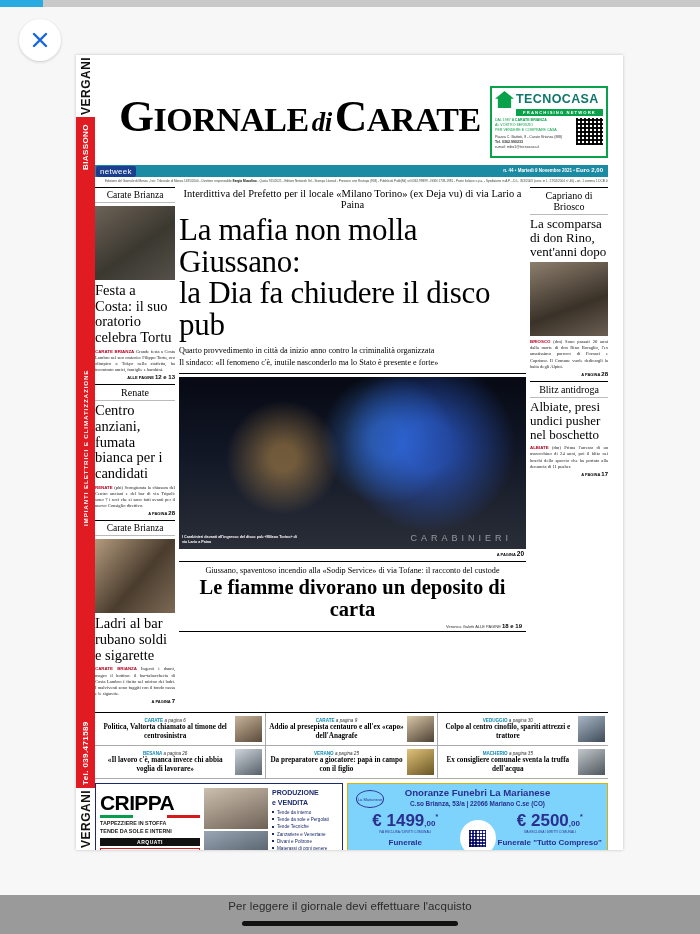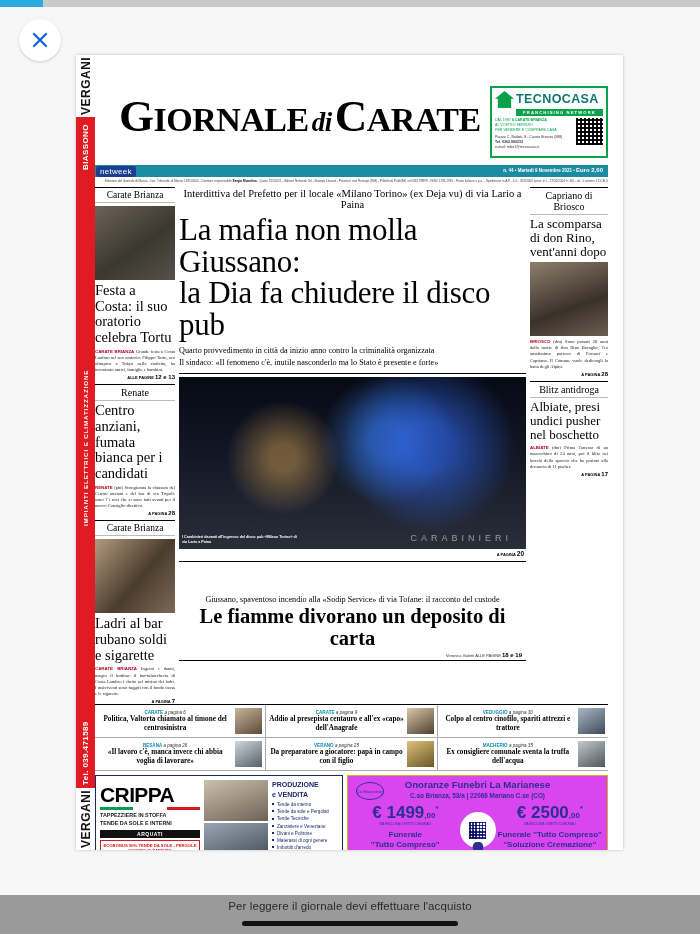--- a/index.html
+++ b/index.html
@@ -188,32 +188,32 @@
   .pg-ref-right {
     text-align:right; font-size:4px; font-weight:bold;
     font-family:"Liberation Sans",sans-serif; padding:1px 2px 3px 0;
   }
   .pg-ref-right .n { font-size:6.5px; }
 
   .second-box {
     border:1px solid #000; border-width:1px 0; padding:4px 4px 2px;
     margin-top:1px;
   }
-  .second-kicker { font-size:8.2px; text-align:center; padding-bottom:2px;margin-top:29px; }
+  .second-kicker { font-size:8.2px; text-align:center; padding-bottom:2px; }
   .second-head {
     font-size:20.5px; font-weight:bold; text-align:center; line-height:1.05;
   }
   .second-credit {
     text-align:right; font-size:4px; font-family:"Liberation Sans",sans-serif;
     padding-top:3px; color:#333;
   }
   .second-credit .n { font-size:6px; font-weight:bold; color:#000; }
 
   
-  .teasers { margin-top:0; border-top:1px solid #000; }
+  .teasers { margin-top:8px; border-top:1px solid #000; }
   .teaser-row { display:flex; border-bottom:1px solid #aaa; }
   .teaser {
     flex:1; display:flex; align-items:center; gap:3px; padding:3px 3px;
     border-right:1px solid #aaa;
   }
   .teaser:last-child { border-right:none; }
   .teaser-txt { flex:1; }
   .teaser-label {
     font-family:"Liberation Sans",sans-serif; font-size:4.6px; font-weight:bold;
     color:#0c8ab5; text-align:center;
@@ -267,21 +267,21 @@
   .cr-list li {
     font-size:4.6px; color:#1a2a6b; line-height:1.55; padding-left:5px;
     position:relative;
   }
   .cr-list li:before {
     content:""; position:absolute; left:0; top:2.2px;
     width:2px; height:2px; background:#1a2a6b;
   }
 
   .ad-funebri {
-    flex:1; background:#d946ef; border:1px solid #d8b400; height:110px;
+    flex:1; background:#7dd3fc; border:1px solid #d8b400; height:110px;
     font-family:"Liberation Sans",sans-serif; position:relative;
     padding:4px 5px; overflow:hidden;
   }
   .fn-title { font-size:9.6px; font-weight:bold; color:#2b2f8f; text-align:center; line-height:1.1; }
   .fn-addr  { font-size:6.4px; font-weight:bold; color:#2b2f8f; text-align:center; margin-top:1px; }
   .fn-prices { display:flex; margin-top:5px; align-items:flex-start; }
   .fn-col { flex:1; text-align:center; }
   .fn-price { font-size:17px; font-weight:bold; color:#2b2f8f; line-height:1; }
   .fn-price .cent { font-size:8px; }
   .fn-price .ast { font-size:7px; vertical-align:super; }

